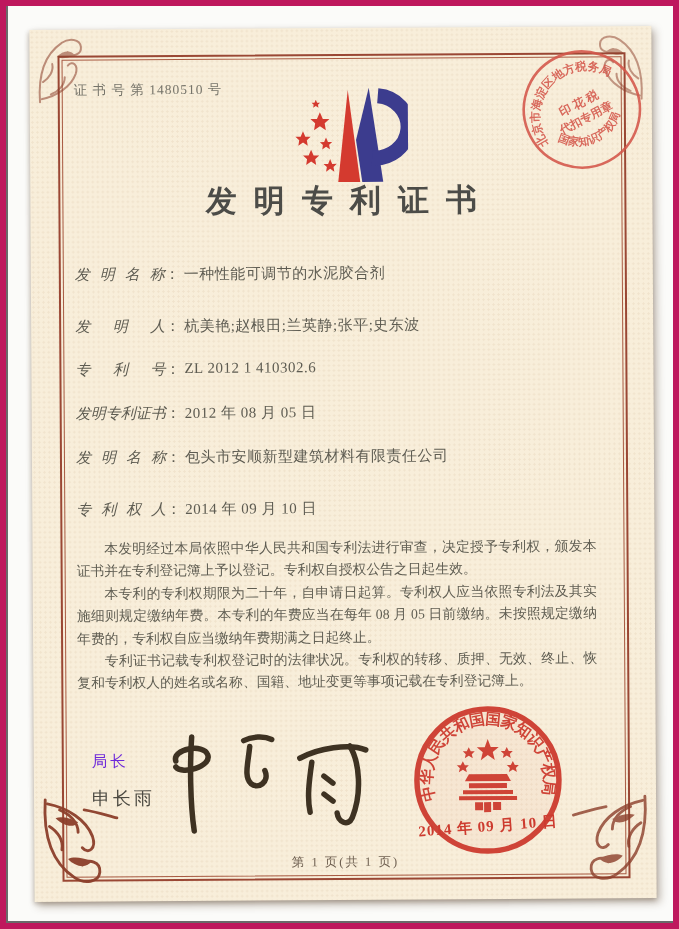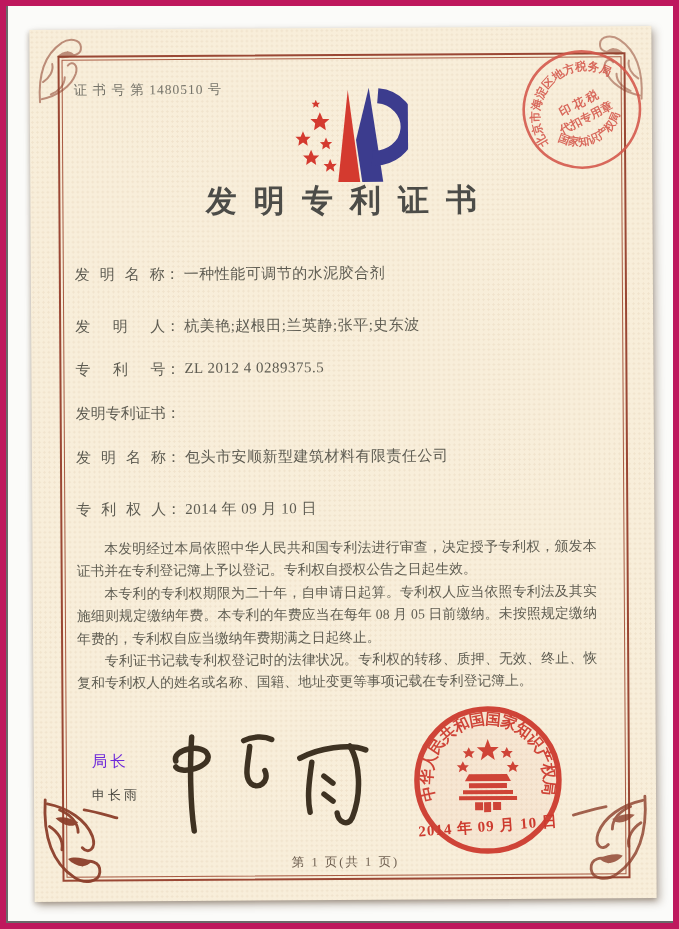--- a/index.html
+++ b/index.html
@@ -29,31 +29,31 @@
   .tax-stamp{ position:absolute; left:489px; top:20px; width:126px; height:126px;
               transform:rotate(-27deg); opacity:.88; }
   .title{ position:absolute; left:0; top:152px; width:100%; text-align:center;
           font-size:31px; font-weight:600; color:#4c4c48;
           letter-spacing:0.55em; text-indent:0.55em; }
 
   .fields{ position:absolute; left:44px; top:236px; width:530px; }
   .field{ display:flex; align-items:flex-start; font-size:15px; color:#5e5c52; }
   .f0{ margin-top:0; } .f1{ margin-top:33px; } .f2{ margin-top:24px; }
   .f3{ margin-top:25px; } .f4{ margin-top:25px; } .f5{ margin-top:33px; }
-  .flabel{ display:inline-block; width:90px; text-align:justify; text-align-last:justify; }
+  .flabel{ display:inline-block; width:90px; text-align:justify; text-align-last:justify;font-style:italic; }
   .fcolon{ display:inline-block; margin:0 4px 0 0; }
   .fvalue{ letter-spacing:.5px; }
 
   .paras{ position:absolute; left:44px; top:509px; width:520px; font-size:13.8px;
           line-height:22.4px; color:#5f5d52; text-align:justify; }
   .paras p{ text-indent:2em; }
 
   .sig-title{ position:absolute; left:58px; top:722px; font-size:15.5px; color:#6d28d9;
               letter-spacing:3px; }
-  .sig-name{ position:absolute; left:58px; top:757px; font-size:13px; color:#4c4a42;
+  .sig-name{ position:absolute; left:58px; top:757px; font-size:18px; color:#4c4a42;
              letter-spacing:3px; }
   .sig-hand{ position:absolute; left:118px; top:692px; width:232px; height:118px; }
 
   .seal{ position:absolute; left:377px; top:676px; width:154px; height:154px; opacity:.95; }
   .seal-date{ position:absolute; left:384px; top:790px; font-size:15px; color:#cd3b2f;
               font-weight:700; letter-spacing:1px; transform:rotate(-4deg);
               font-family:"Liberation Serif",serif; }
   .footer{ position:absolute; left:0; top:826px; width:100%; text-align:center;
            font-size:12.5px; color:#6e5f50; letter-spacing:2px; }
 </style>
@@ -157,25 +157,26 @@
         <span class="fvalue">一种性能可调节的水泥胶合剂</span>
       </div>
       <div class="field f1">
         <span class="flabel">发明人</span>
           <span class="fcolon">：</span>
         <span class="fvalue">杭美艳;赵根田;兰英静;张平;史东波</span>
       </div>
       <div class="field f2">
         <span class="flabel">专利号</span>
           <span class="fcolon">：</span>
-        <span class="fvalue">ZL 2012 4 0289375.5</span>
+        <span class="fvalue">ZL 2012 1 410302.6</span>
       </div>
       <div class="field f3">
         <span class="flabel">发明专利证书</span>
           <span class="fcolon">：</span>
+        <span class="fvalue">2012 年 08 月 05 日</span>
       </div>
       <div class="field f4">
         <span class="flabel">发明名称</span>
           <span class="fcolon">：</span>
         <span class="fvalue">包头市安顺新型建筑材料有限责任公司</span>
       </div>
       <div class="field f5">
         <span class="flabel">专利权人</span>
           <span class="fcolon">：</span>
         <span class="fvalue">2014 年 09 月 10 日</span>

